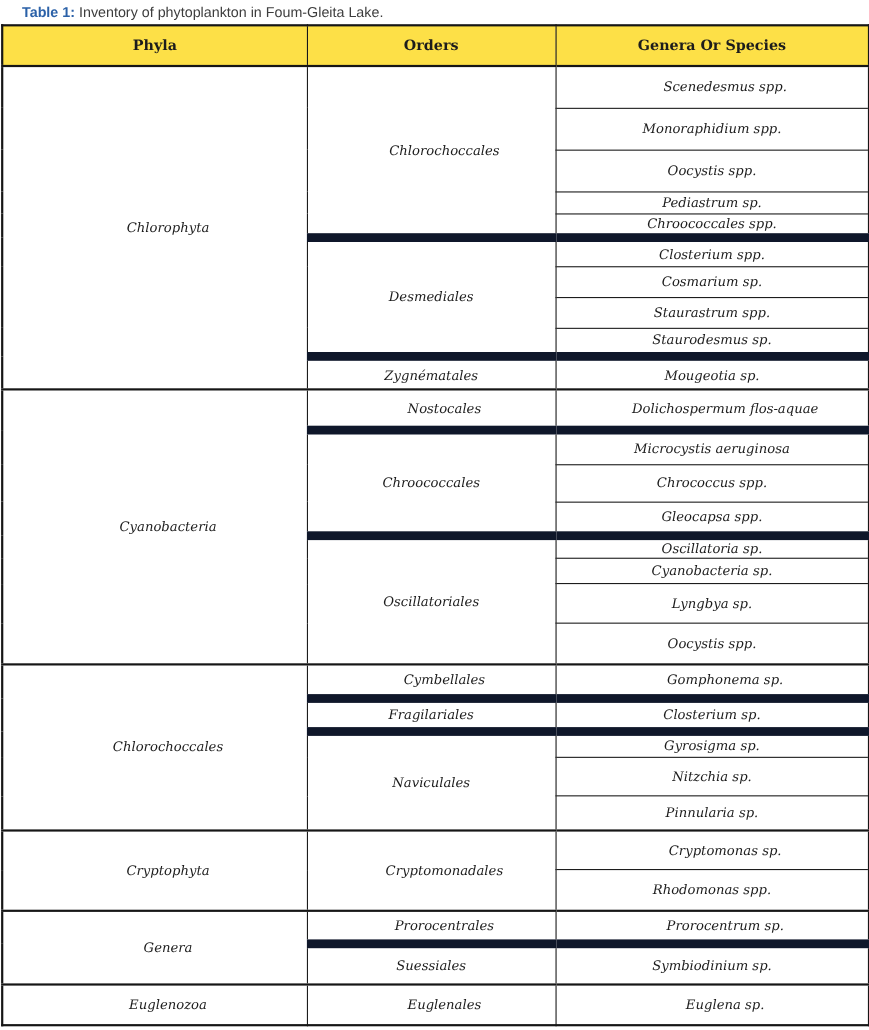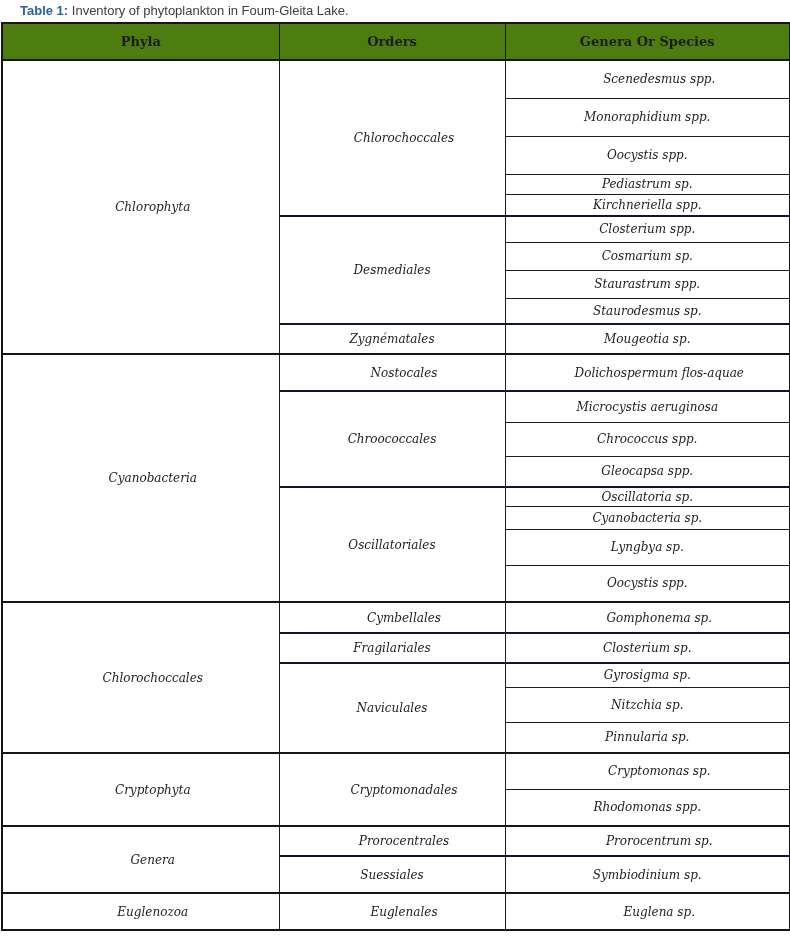--- a/index.html
+++ b/index.html
@@ -24,21 +24,21 @@
     font-weight: bold;
   }
   table.inventory {
     width: 788px;
     border-collapse: collapse;
     table-layout: fixed;
     border: 2px solid #161616;
     font-family: "DejaVu Serif", serif;
   }
   table.inventory th {
-    background: #4d7c0f;
+    background: #fde047;
     border: 1px solid #161616;
     border-bottom: 2px solid #161616;
     font-family: "DejaVu Serif", serif;
     font-weight: bold;
     font-style: normal;
     font-size: 13px;
     color: #1c1c1c;
     padding: 9px 4px;
   }
   table.inventory td {
@@ -46,21 +46,21 @@
     font-style: italic;
     font-size: 12px;
     color: #1c1c1c;
     text-align: center;
     vertical-align: middle;
     padding: 1px 4px;
     overflow: hidden;
   }
   
   table.inventory td.b-phylum { border-top: 2px solid #161616; padding-left: 28px; }
-  table.inventory td.b-order  { border-top: 2px solid #0f172a; }
+  table.inventory td.b-order  { border-top: 8px solid #0f172a; }
 </style>
 </head>
 <body>
 
 <div class="page">
 
   <div class="caption"><span class="caption-prefix">Table 1:</span><span> Inventory of phytoplankton in Foum-Gleita Lake.</span></div>
 
   <table class="inventory">
     <colgroup>
@@ -85,21 +85,21 @@
       <tr style="height:38px">
         <td>Monoraphidium spp.</td>
       </tr>
       <tr style="height:38px">
         <td>Oocystis spp.</td>
       </tr>
       <tr style="height:20px">
         <td>Pediastrum sp.</td>
       </tr>
       <tr style="height:22px">
-        <td>Kirchneriella spp.</td>
+        <td>Chroococcales spp.</td>
       </tr>
       <tr style="height:26px">
         <td rowspan="4" class="b-order">Desmediales</td>
         <td class="b-order">Closterium spp.</td>
       </tr>
       <tr style="height:28px">
         <td>Cosmarium sp.</td>
       </tr>
       <tr style="height:28px">
         <td>Staurastrum spp.</td>

